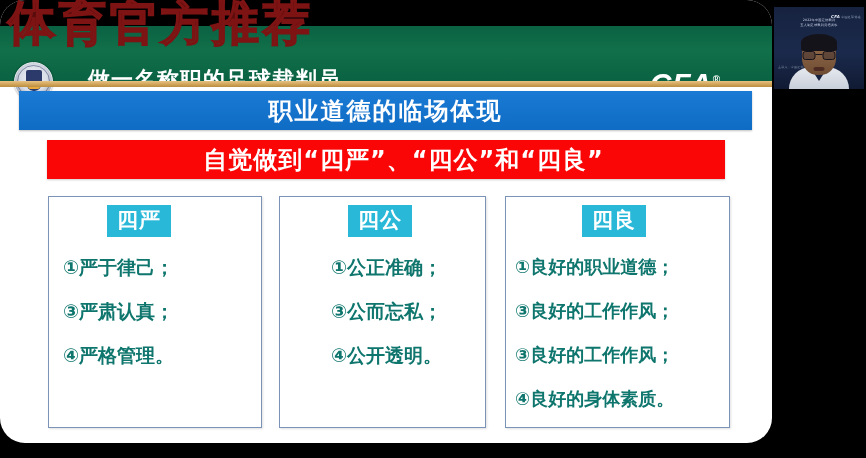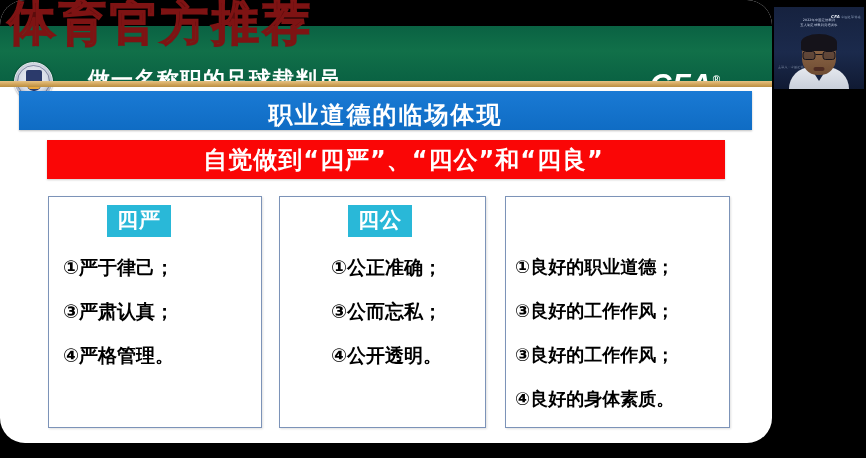--- a/index.html
+++ b/index.html
@@ -139,21 +139,21 @@
   }
 
   
   .blue-banner {
     position: absolute;
     left: 19px; top: 91px;
     width: 733px; height: 39px;
     background: #1170ca;
     background: linear-gradient(180deg,#1a7ad4 0%,#0f6cc4 100%);
     box-shadow: 0 1px 2px rgba(0,0,0,.25);
-    display: flex; align-items: flex-end; justify-content: center;
+    display: flex; align-items: center; justify-content: center;
   }
   .blue-banner .txt {
     font-size: 24px;
     font-weight: bold;
     color: #ffffff;
     letter-spacing: 2px;
     line-height: 30px;
   }
 
   
@@ -211,21 +211,21 @@
 
   .col-list {
     position: absolute;
     left: 0; right: 0;
     top: 48px;
     padding: 0 6px;
   }
   .col-item {
     font-size: 19px;
     font-weight: bold;
-    color: #000000;
+    color: #0f766e;
     line-height: 44px;
     white-space: nowrap;
     letter-spacing: 0px;
   }
   .col-box.c1 .col-list { padding-left: 14px; }
   .col-box.c2 .col-list { padding-left: 14px; text-align: center; }
   .col-box.c3 .col-list { padding-left: 9px; }
   .col-box.c3 .col-item { font-size: 18px; }
 
   
@@ -400,20 +400,21 @@
       <div class="col-box c2">
         <div class="col-head">四公</div>
         <div class="col-list">
           <div class="col-item">①公正准确；</div>
           <div class="col-item">③公而忘私；</div>
           <div class="col-item">④公开透明。</div>
         </div>
       </div>
 
       <div class="col-box c3">
+        <div class="col-head">四良</div>
         <div class="col-list">
           <div class="col-item">①良好的职业道德；</div>
           <div class="col-item">③良好的工作作风；</div>
           <div class="col-item">③良好的工作作风；</div>
           <div class="col-item">④良好的身体素质。</div>
         </div>
       </div>
 
     </div>
 

